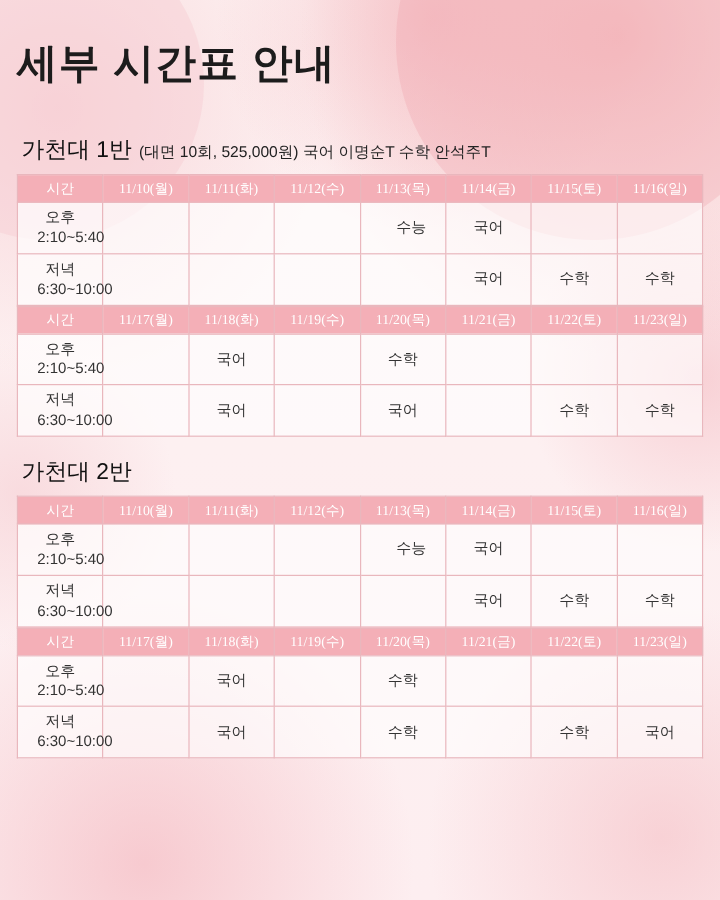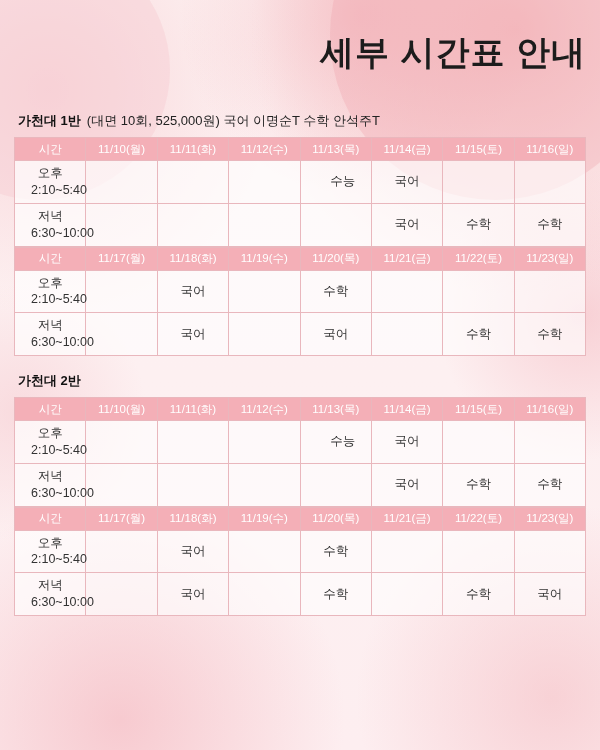--- a/index.html
+++ b/index.html
@@ -47,40 +47,40 @@
     height: 260px;
     border-radius: 50%;
     background: rgba(246,205,210,0.45);
   }
   .content {
     position: relative;
     z-index: 2;
     padding: 0 14px;
   }
   .title {
-    text-align: right;
+    text-align: left;
     font-size: 34px;
     font-weight: bold;
     color: #1c1c1c;
     letter-spacing: 1px;
     padding-top: 30px;
     padding-bottom: 26px;
   }
   .section {
     margin-bottom: 6px;
   }
   .section-head {
     padding: 10px 4px 7px 4px;
     display: flex;
     align-items: baseline;
     gap: 6px;
   }
   .section-head .cls {
-    font-size: 13px;
-    font-weight: bold;
+    font-size: 19px;
+    font-weight: normal;
     color: #111;
   }
   .section-head .meta {
     font-size: 13px;
     color: #222;
   }
   table.sched {
     width: 100%;
     border-collapse: collapse;
     table-layout: fixed;
@@ -93,20 +93,21 @@
     font-size: 12.5px;
     color: #333;
     font-weight: normal;
   }
   tr.hdr th {
     background: #f4afb7;
     color: #fff;
     font-size: 11.5px;
     height: 20px;
     letter-spacing: 0;
+    font-family: Liberation Serif, serif;
   }
   tr.hdr th.first {
     background: #f4afb7;
   }
   td.timecell {
     width: 88px;
     background: rgba(255,255,255,0.55);
     font-size: 11px;
     line-height: 1.35;
     color: #222;

